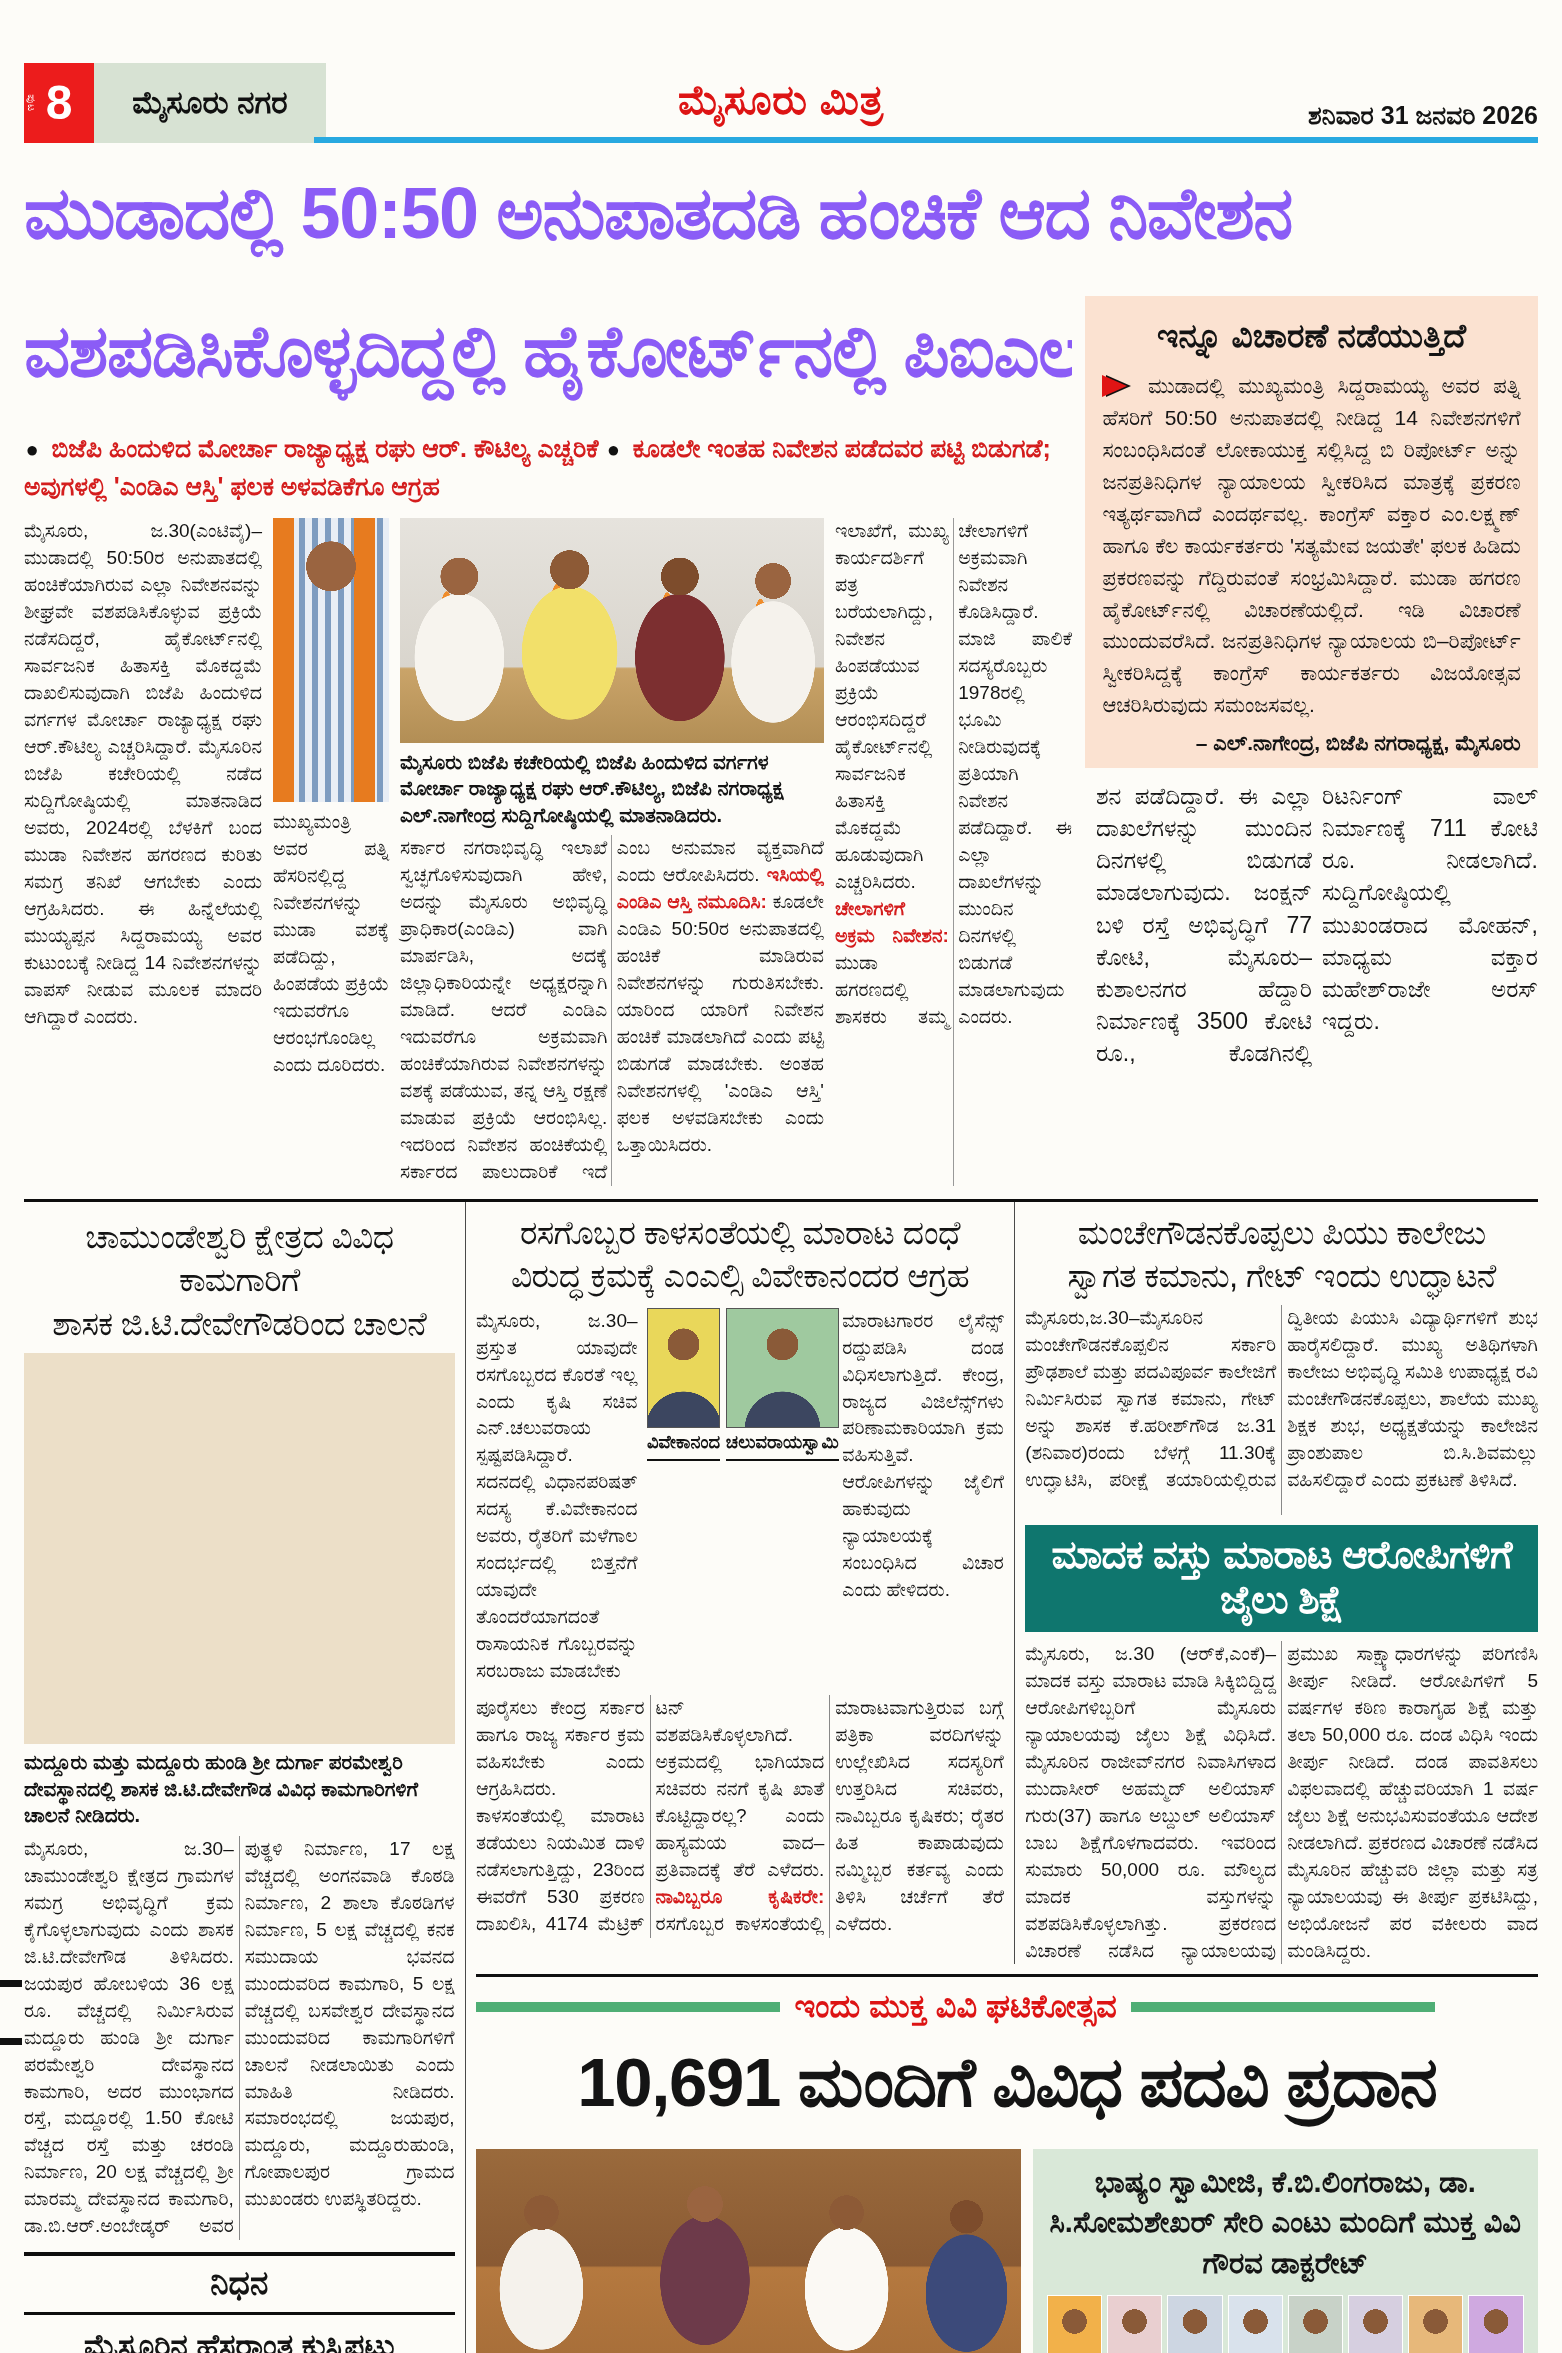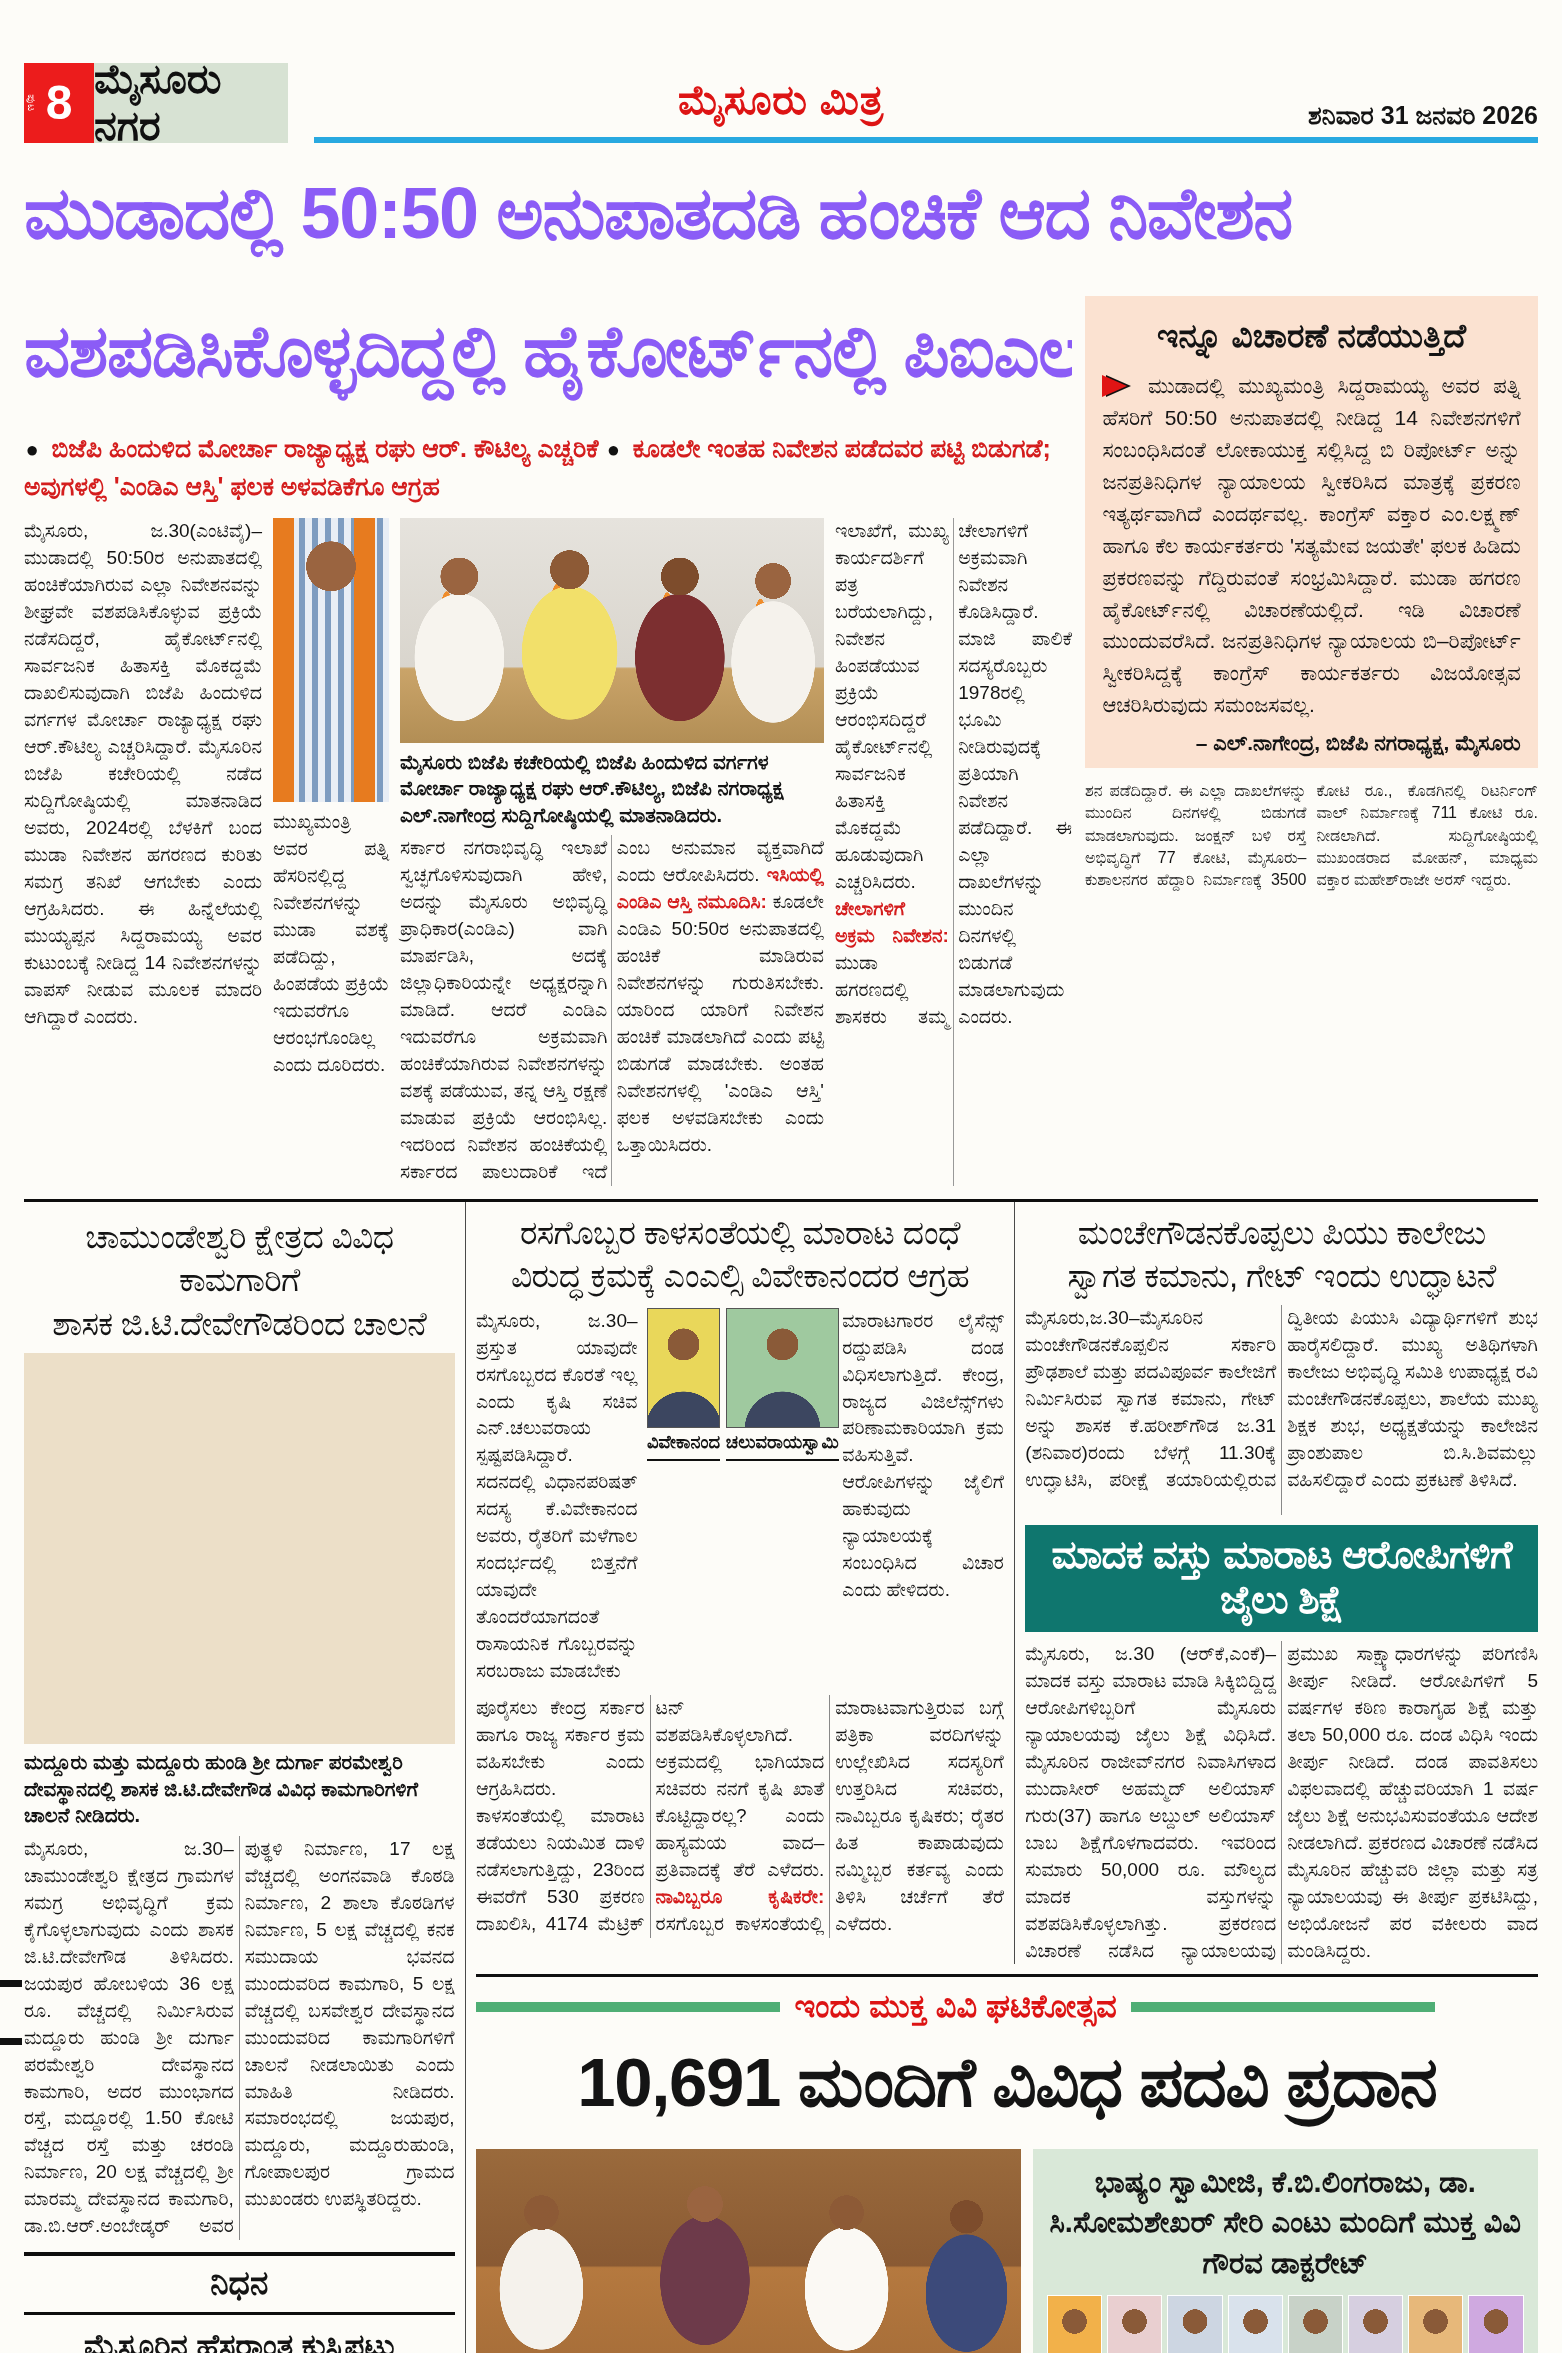--- a/index.html
+++ b/index.html
@@ -7,21 +7,21 @@
   body { width:1562px; background:#f6f5f0; font-family:"Liberation Sans","DejaVu Sans",sans-serif; color:#141414; }
   .page { position:relative; width:1562px; min-height:2354px; background:#fdfcf8; overflow:hidden; }
   .inner { padding:0 24px; }
 
   
   .header { position:relative; margin-top:62px; height:81px; display:flex; align-items:flex-end; }
   .badge { display:flex; height:80px; }
   .badge-red { position:relative; width:70px; background:#ec1c1c; color:#fff; display:flex; align-items:center; justify-content:center; }
   .badge-red .pg { font-size:48px; font-weight:bold; line-height:1; }
   .badge-red .lbl { position:absolute; left:2.2px; top:50%; transform:translateY(-50%); writing-mode:vertical-rl; font-size:11px; letter-spacing:0.7px; }
-  .badge-green { width:194px; background:#d7e2d3; display:flex; align-items:center; justify-content:center; font-size:41px; font-weight:bold; color:#101010; }
+  .badge-green { width:232px; background:#d7e2d3; display:flex; align-items:center; justify-content:center; font-size:31px; font-weight:bold; color:#101010; }
   .masthead { position:absolute; left:50%; transform:translateX(-50%); bottom:19px; color:#dd1414; font-size:41px; font-weight:bold; letter-spacing:0.7px; }
   .hdate { margin-left:auto; font-size:25px; font-weight:bold; padding-bottom:12px; }
   .blueline { position:absolute; left:290px; right:0; bottom:0; height:6.5px; background:#29a9e0; }
 
   
   .hl { font-weight:800; letter-spacing:-1.4px; color:#8b5cf6; }
   .hl1 { font-size:72px; line-height:1.95; white-space:nowrap; overflow:hidden; }
   .hl2 { font-size:72px; line-height:1.9; white-space:nowrap; overflow:hidden; }
   .lead-wrap { display:flex; gap:13px; }
   .lead-left { width:1048px; }
@@ -94,21 +94,21 @@
   .sil-sm { background-image:
       radial-gradient(circle 12.3px at 50% 30%, #8a5a38 99%, rgba(0,0,0,0) 100%),
       radial-gradient(ellipse 29px 29px at 50% 103%, #3c4660 99%, rgba(0,0,0,0) 100%); }
 
   
   .quote-box { background:#fbe2d1; padding:16px 17.4px 13px; }
   .q-title { text-align:center; font-size:33px; font-weight:800; margin:4.3px 0 14.5px; }
   .q-body { font-size:21px; line-height:1.52; text-align:justify; }
   .q-arrow { display:inline-block; width:0; height:0; border-top:11.6px solid transparent; border-bottom:11.6px solid transparent; border-left:25px solid #e01414; margin-right:7.2px; vertical-align:-4.3px; filter:drop-shadow(4.3px 0 0 #111); }
   .q-sign { text-align:right; font-size:21px; font-weight:bold; margin-top:10px; }
-  .below-quote { column-count:2; column-gap:10px; font-size:16px; line-height:1.4; text-align:justify; margin-top:11.6px; }
+  .below-quote { column-count:2; column-gap:10px; font-size:23px; line-height:1.4; text-align:justify; margin-top:11.6px;margin-left:11px; }
 
   .hr-main { height:2.9px; background:#0e0e0e; margin-top:13px; }
 
   
   .lower { display:flex; margin-top:0; }
   .low-left { width:444px; padding:4.3px 10px 0 0; }
   .vr { width:1.4px; background:#4a4a4a; }
   .low-right { flex:1; display:flex; flex-direction:column; padding-left:10px; }
   .row2 { display:flex; }
   .mid-art { width:538px; padding-right:10px; }

